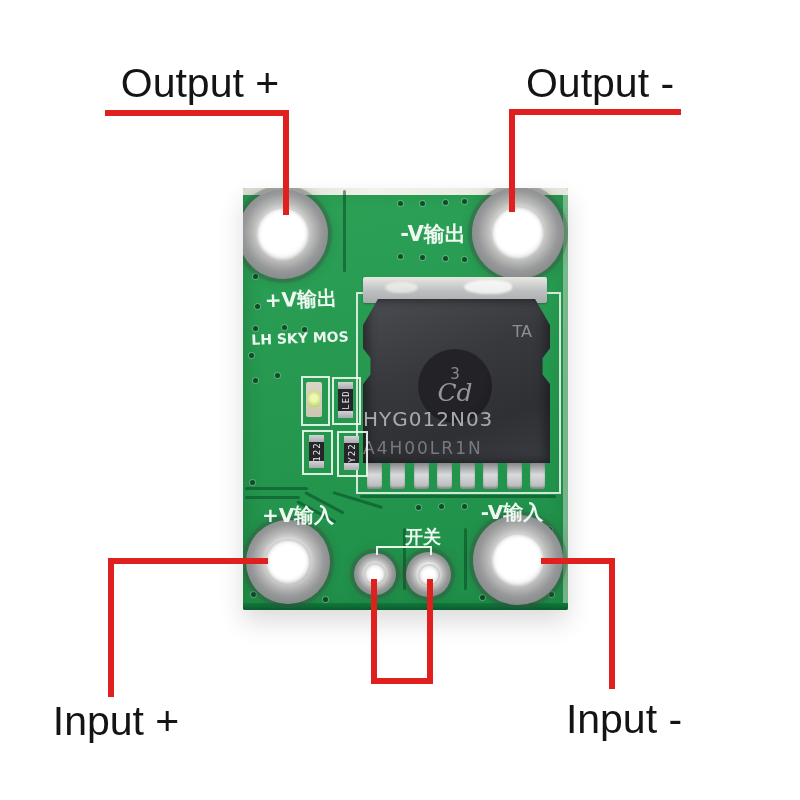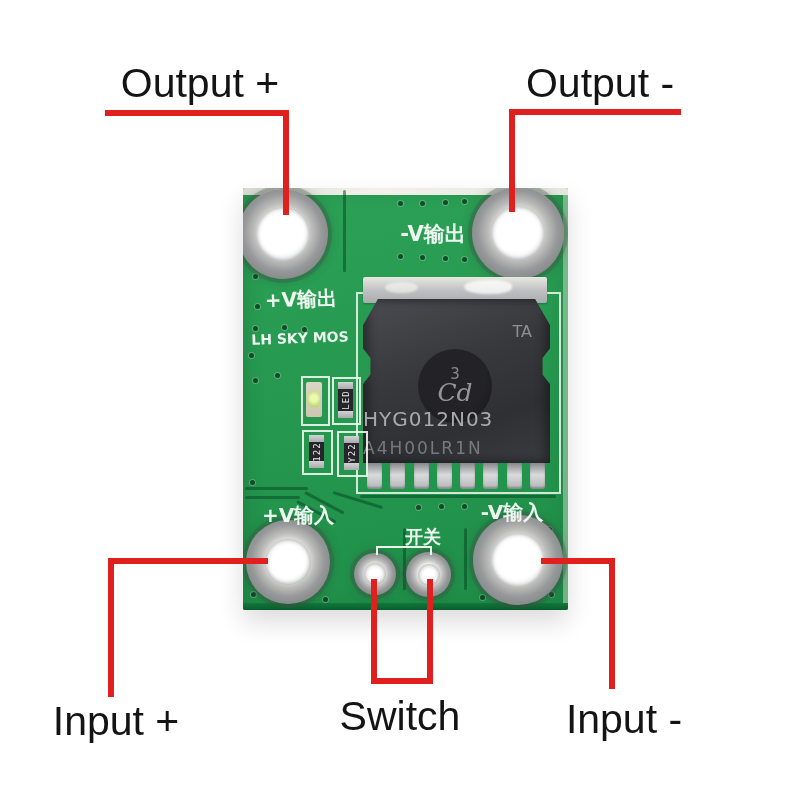--- a/index.html
+++ b/index.html
@@ -84,21 +84,20 @@
        box-shadow:0 0 0 1px rgba(210,230,215,.35);opacity:.85;}
 </style>
 </head>
 <body>
 
 <div id="photo">
 
   <div class="anno" style="left:100px;top:60px;">Output +</div>
   <div class="anno" style="left:500px;top:60px;">Output -</div>
   <div class="anno" style="left:16px;top:698px;text-align:center;">Input +</div>
-  <div class="anno" style="left:300px;top:693px;">Switch</div>
   <div class="anno" style="left:524px;top:696px;">Input -</div>
 
   <div id="board">
     <div class="edge-top"></div>
     <div class="edge-right"></div>
     <div class="edge-bottom"></div>
 
     <div class="via" style="left: 306px; top: 404px;"></div>
       <div class="via" style="left: 237px; top: 407px;"></div>
       <div class="via" style="left: 80px; top: 409px;"></div>

